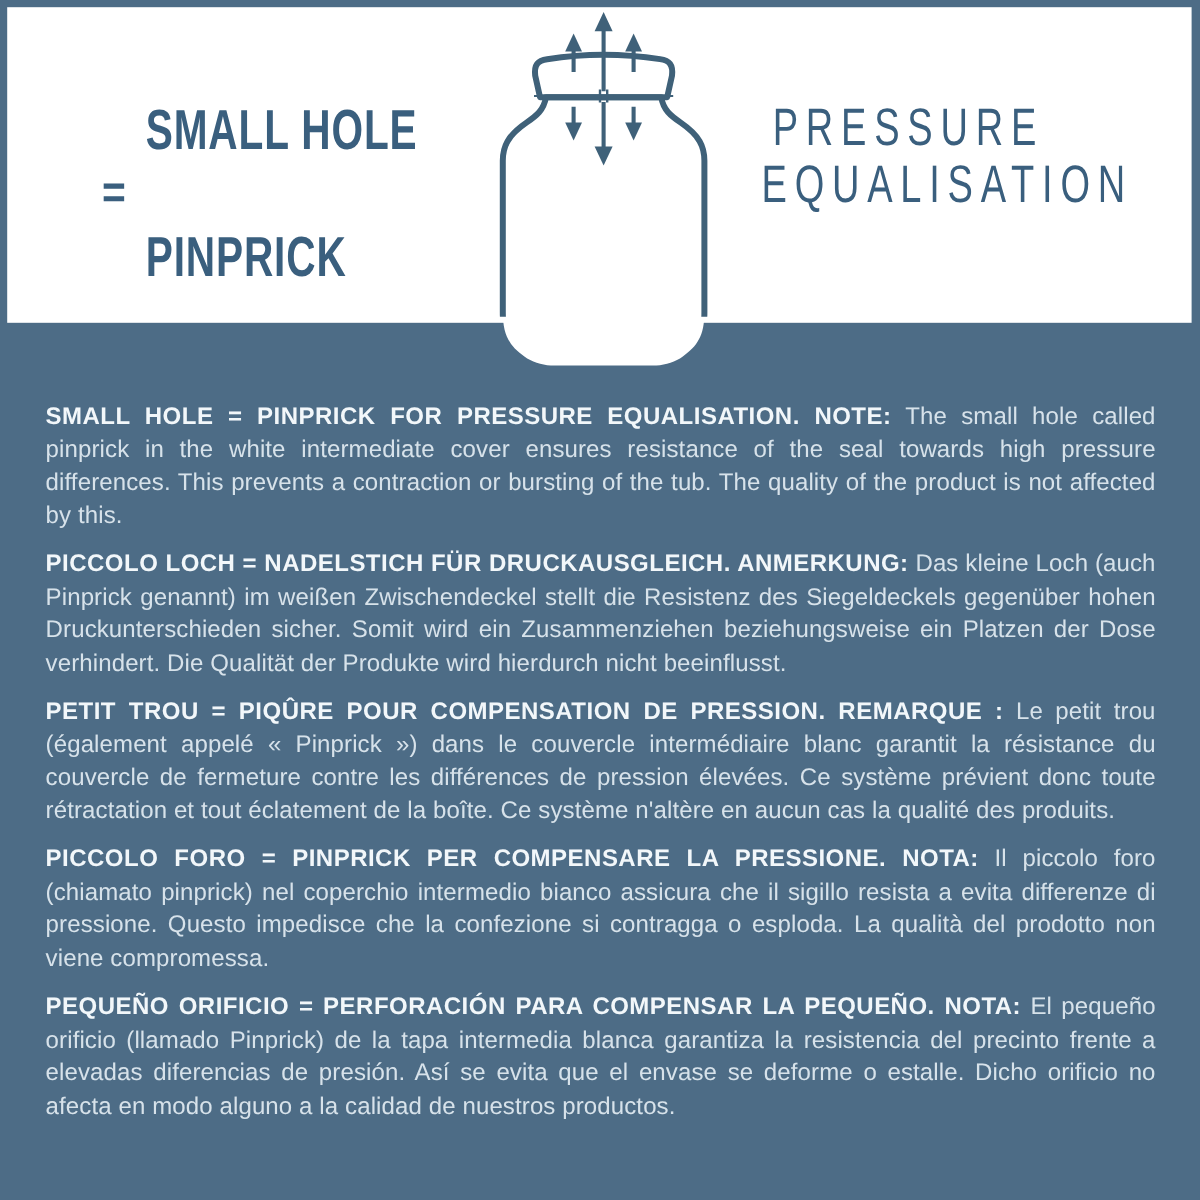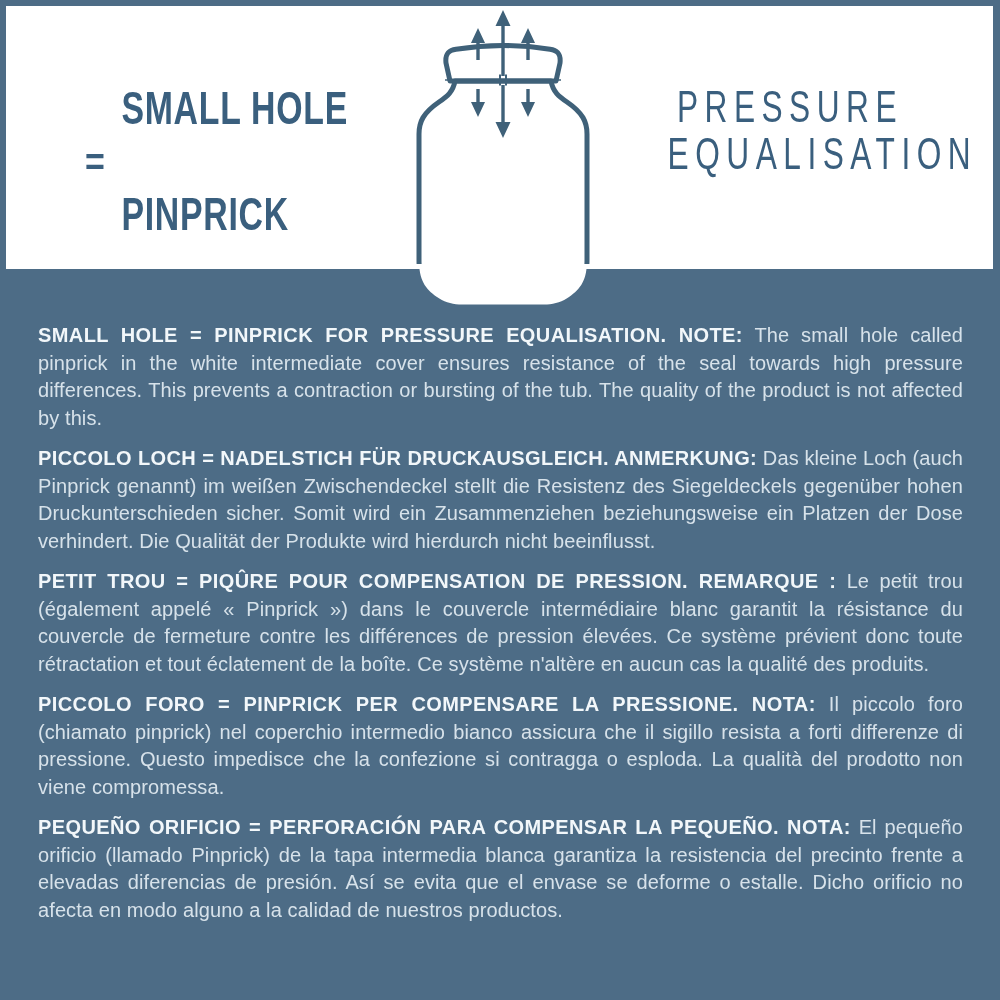--- a/index.html
+++ b/index.html
@@ -22,38 +22,38 @@
     font-size:47px; font-weight:800; letter-spacing:1px;
     transform:scaleX(0.72); transform-origin:50% 50%;
     line-height:1.0; white-space:nowrap;
   }
   .title-left .eq {
     font-size:34px; font-weight:800; line-height:1.0;
     margin:13px 0 12px 0; transform:scaleY(1.15);
   }
   
   .title-right {
-    position:absolute; left:620px; top:84px; width:340px;
+    position:absolute; left:587px; top:84px; width:340px;
     text-align:center; color:#3a5f7e;
   }
   .title-right .line {
     font-size:44px; font-weight:400; letter-spacing:9px;
     transform:scaleX(0.72); transform-origin:50% 50%;
     line-height:1.06; white-space:nowrap;
   }
   
   .jar { position:absolute; left:403px; top:0; }
   
   .text-block {
     position:absolute; left:38px; top:322px; width:925px;
     color:#d7e2ea; font-size:20px; line-height:27.5px;
     text-align:justify; hyphens:auto; -webkit-hyphens:auto;
     letter-spacing:0.1px;
   }
-  .text-block p { margin:0 0 13px 0; }
+  .text-block p { margin:12px 0 13px 0; }
   .text-block p:last-child { margin-bottom:0; }
   .text-block b { color:#f2f7fa; font-weight:700; letter-spacing:0.4px; }
 </style>
 </head>
 <body>
 
 <div class="canvas">
 
   <div class="top-panel"></div>
 
@@ -111,17 +111,17 @@
       <polygon points="75,117 68,102 82,102" stroke="none"></polygon>
       <line x1="125" y1="89" x2="125" y2="103"></line>
       <polygon points="125,117 118,102 132,102" stroke="none"></polygon>
     </g>
   </svg>
 
   <div class="text-block">
     <p lang="en"><b>SMALL HOLE = PINPRICK FOR PRESSURE EQUALISATION. NOTE:</b><span> The small hole called pinprick in the white intermediate cover ensures resistance of the seal towards high pressure differences. This prevents a contraction or bursting of the tub. The quality of the product is not affected by this.</span></p>
     <p lang="de"><b>PICCOLO LOCH = NADELSTICH FÜR DRUCKAUSGLEICH. ANMERKUNG:</b><span> Das kleine Loch (auch Pinprick genannt) im weißen Zwischendeckel stellt die Resistenz des Siegeldeckels gegenüber hohen Druckunterschieden sicher. Somit wird ein Zusammenziehen beziehungsweise ein Platzen der Dose verhindert. Die Qualität der Produkte wird hierdurch nicht beeinflusst.</span></p>
     <p lang="fr"><b>PETIT TROU = PIQÛRE POUR COMPENSATION DE PRESSION. REMARQUE :</b><span> Le petit trou (également appelé « Pinprick ») dans le couvercle intermédiaire blanc garantit la résistance du couvercle de fermeture contre les différences de pression élevées. Ce système prévient donc toute rétractation et tout éclatement de la boîte. Ce système n'altère en aucun cas la qualité des produits.</span></p>
-    <p lang="it"><b>PICCOLO FORO = PINPRICK PER COMPENSARE LA PRESSIONE. NOTA:</b><span> Il piccolo foro (chiamato pinprick) nel coperchio intermedio bianco assicura che il sigillo resista a forti differenze di pressione. Questo impedisce che la confezione si contragga o esploda. La qualità del prodotto non viene compromessa.</span></p>
+    <p lang="it"><b>PICCOLO FORO = PINPRICK PER COMPENSARE LA PRESSIONE. NOTA:</b><span> Il piccolo foro (chiamato pinprick) nel coperchio intermedio bianco assicura che il sigillo resista a evita differenze di pressione. Questo impedisce che la confezione si contragga o esploda. La qualità del prodotto non viene compromessa.</span></p>
     <p lang="es"><b>PEQUEÑO ORIFICIO = PERFORACIÓN PARA COMPENSAR LA PEQUEÑO. NOTA:</b><span> El pequeño orificio (llamado Pinprick) de la tapa intermedia blanca garantiza la resistencia del precinto frente a elevadas diferencias de presión. Así se evita que el envase se deforme o estalle. Dicho orificio no afecta en modo alguno a la calidad de nuestros productos.</span></p>
   </div>
 
 </div>
 
 </body></html>

